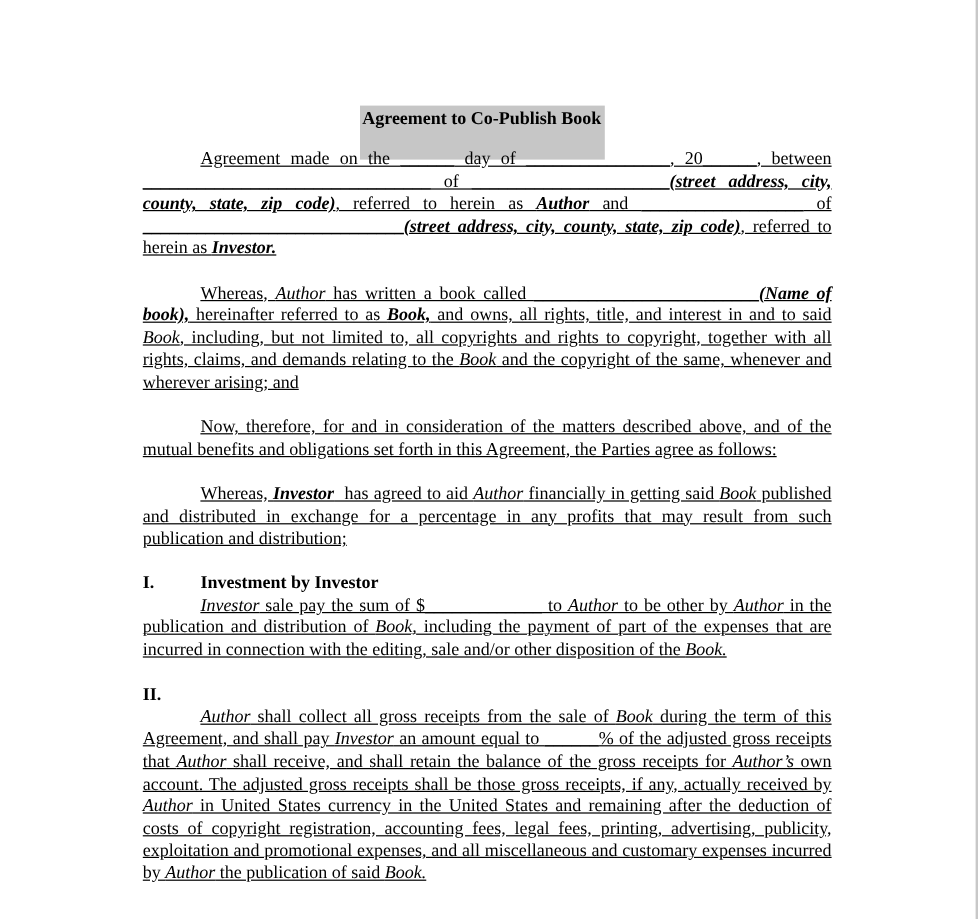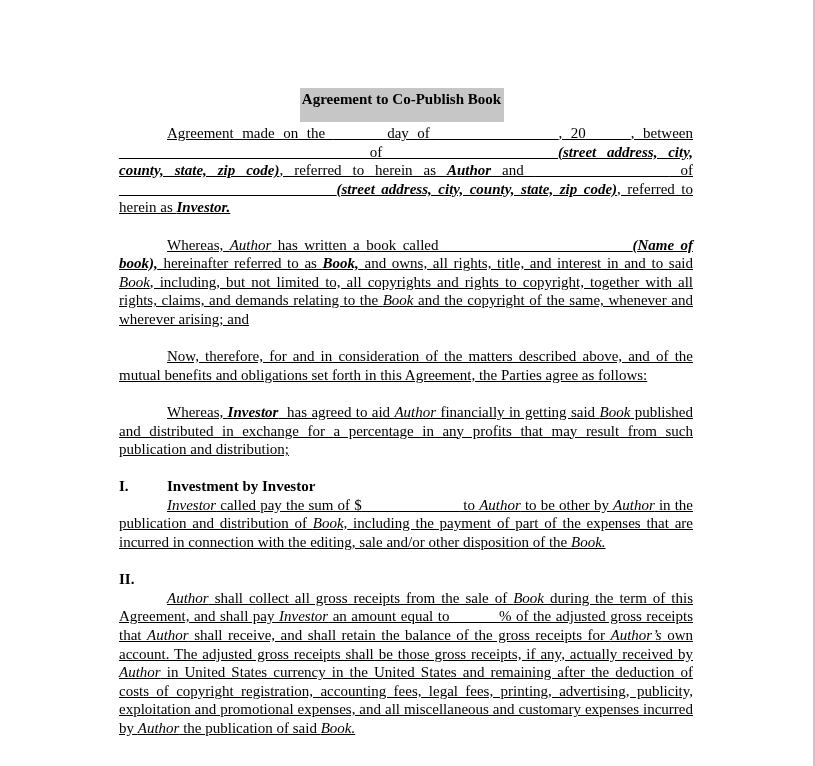--- a/index.html
+++ b/index.html
@@ -35,21 +35,21 @@
       text-align: center;
       margin-left: -8px;
       height: 35px;
       margin-bottom: 1px;
     }
     .title {
       display: inline-block;
       background: #c6c6c6;
       font-weight: bold;
       font-size: 15px;
-      padding: 2px 3px 13px 2px;
+      padding: 2px 3px 24px 2px;
       line-height: 19px;
     }
     p {
       margin: 0 0 18.6px 0;
       text-align: justify;
       text-indent: 48px;
       text-decoration: underline;
     }
     i { font-style: italic; }
     b { font-weight: bold; }
@@ -81,21 +81,21 @@
 
   <p>Now, therefore, for and in consideration of the matters described above, and of the mutual benefits and obligations set forth in this Agreement, the Parties agree as follows:</p>
 
   <p><span>Whereas, </span><b><i>Investor</i></b><span style="white-space:pre">  has agreed to aid </span><i>Author</i><span> financially in getting said </span><i>Book</i><span> published and distributed in exchange for a percentage in any profits that may result from such publication and distribution;</span></p>
 
   <div class="section">
     <div class="section-heading">
       <span class="section-num">I.</span>
       <span>Investment by Investor</span>
     </div>
-    <p><i>Investor</i><span> called pay the sum of $</span><span>_____________</span><span> to </span><i>Author</i><span> to be other by </span><i>Author</i><span> in the publication and distribution of </span><i>Book,</i><span> including the payment of part of the expenses that are incurred in connection with the editing, sale and/or other disposition of the </span><i>Book.</i></p>
+    <p><i>Investor</i><span> sale pay the sum of $</span><span>_____________</span><span> to </span><i>Author</i><span> to be other by </span><i>Author</i><span> in the publication and distribution of </span><i>Book,</i><span> including the payment of part of the expenses that are incurred in connection with the editing, sale and/or other disposition of the </span><i>Book.</i></p>
   </div>
 
   <div class="section">
     <div class="section-heading">
       <span class="section-num">II.</span>
     </div>
     <p><i>Author</i><span> shall collect all gross receipts from the sale of </span><i>Book</i><span> during the term of this Agreement, and shall pay </span><i>Investor</i><span> an amount equal to </span><span>______</span><span>% of the adjusted gross receipts that </span><i>Author</i><span> shall receive, and shall retain the balance of the gross receipts for </span><i>Author’s</i><span> own account. The adjusted gross receipts shall be those gross receipts, if any, actually received by </span><i>Author</i><span> in United States currency in the United States and remaining after the deduction of costs of copyright registration, accounting fees, legal fees, printing, advertising, publicity, exploitation and promotional expenses, and all miscellaneous and customary expenses incurred by </span><i>Author</i><span> the publication of said </span><i>Book.</i></p>
   </div>
 
 </div>

